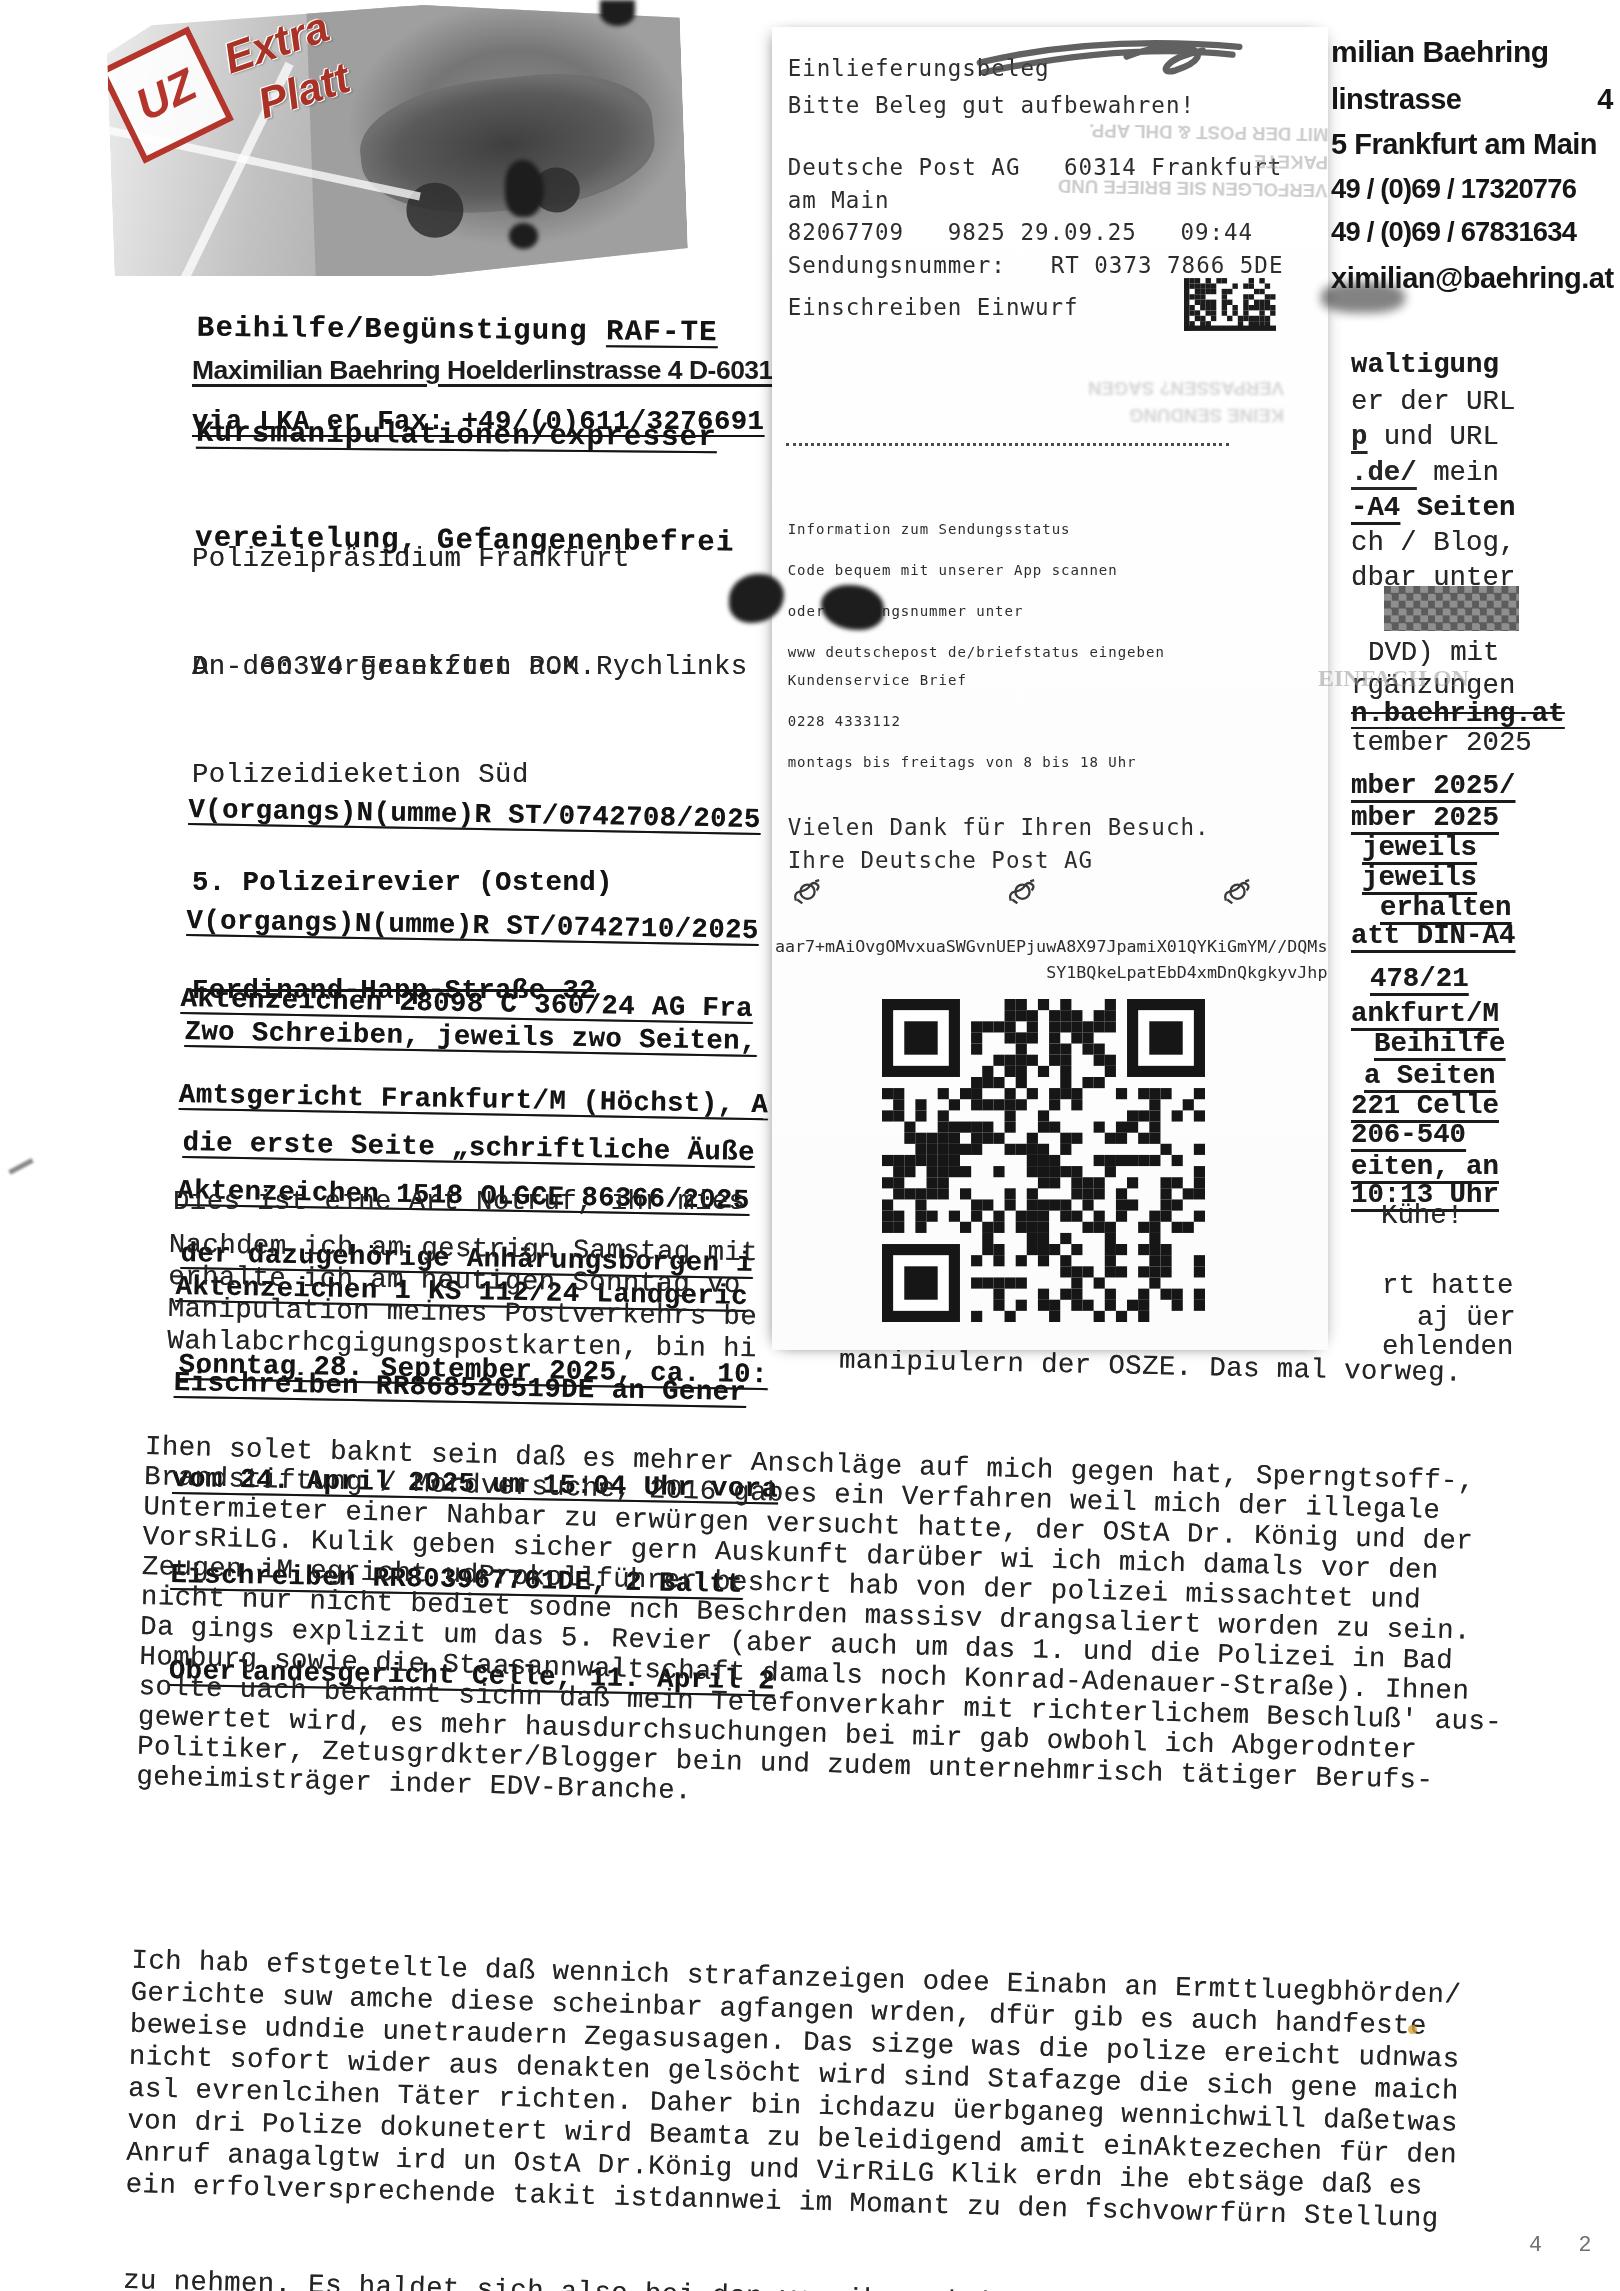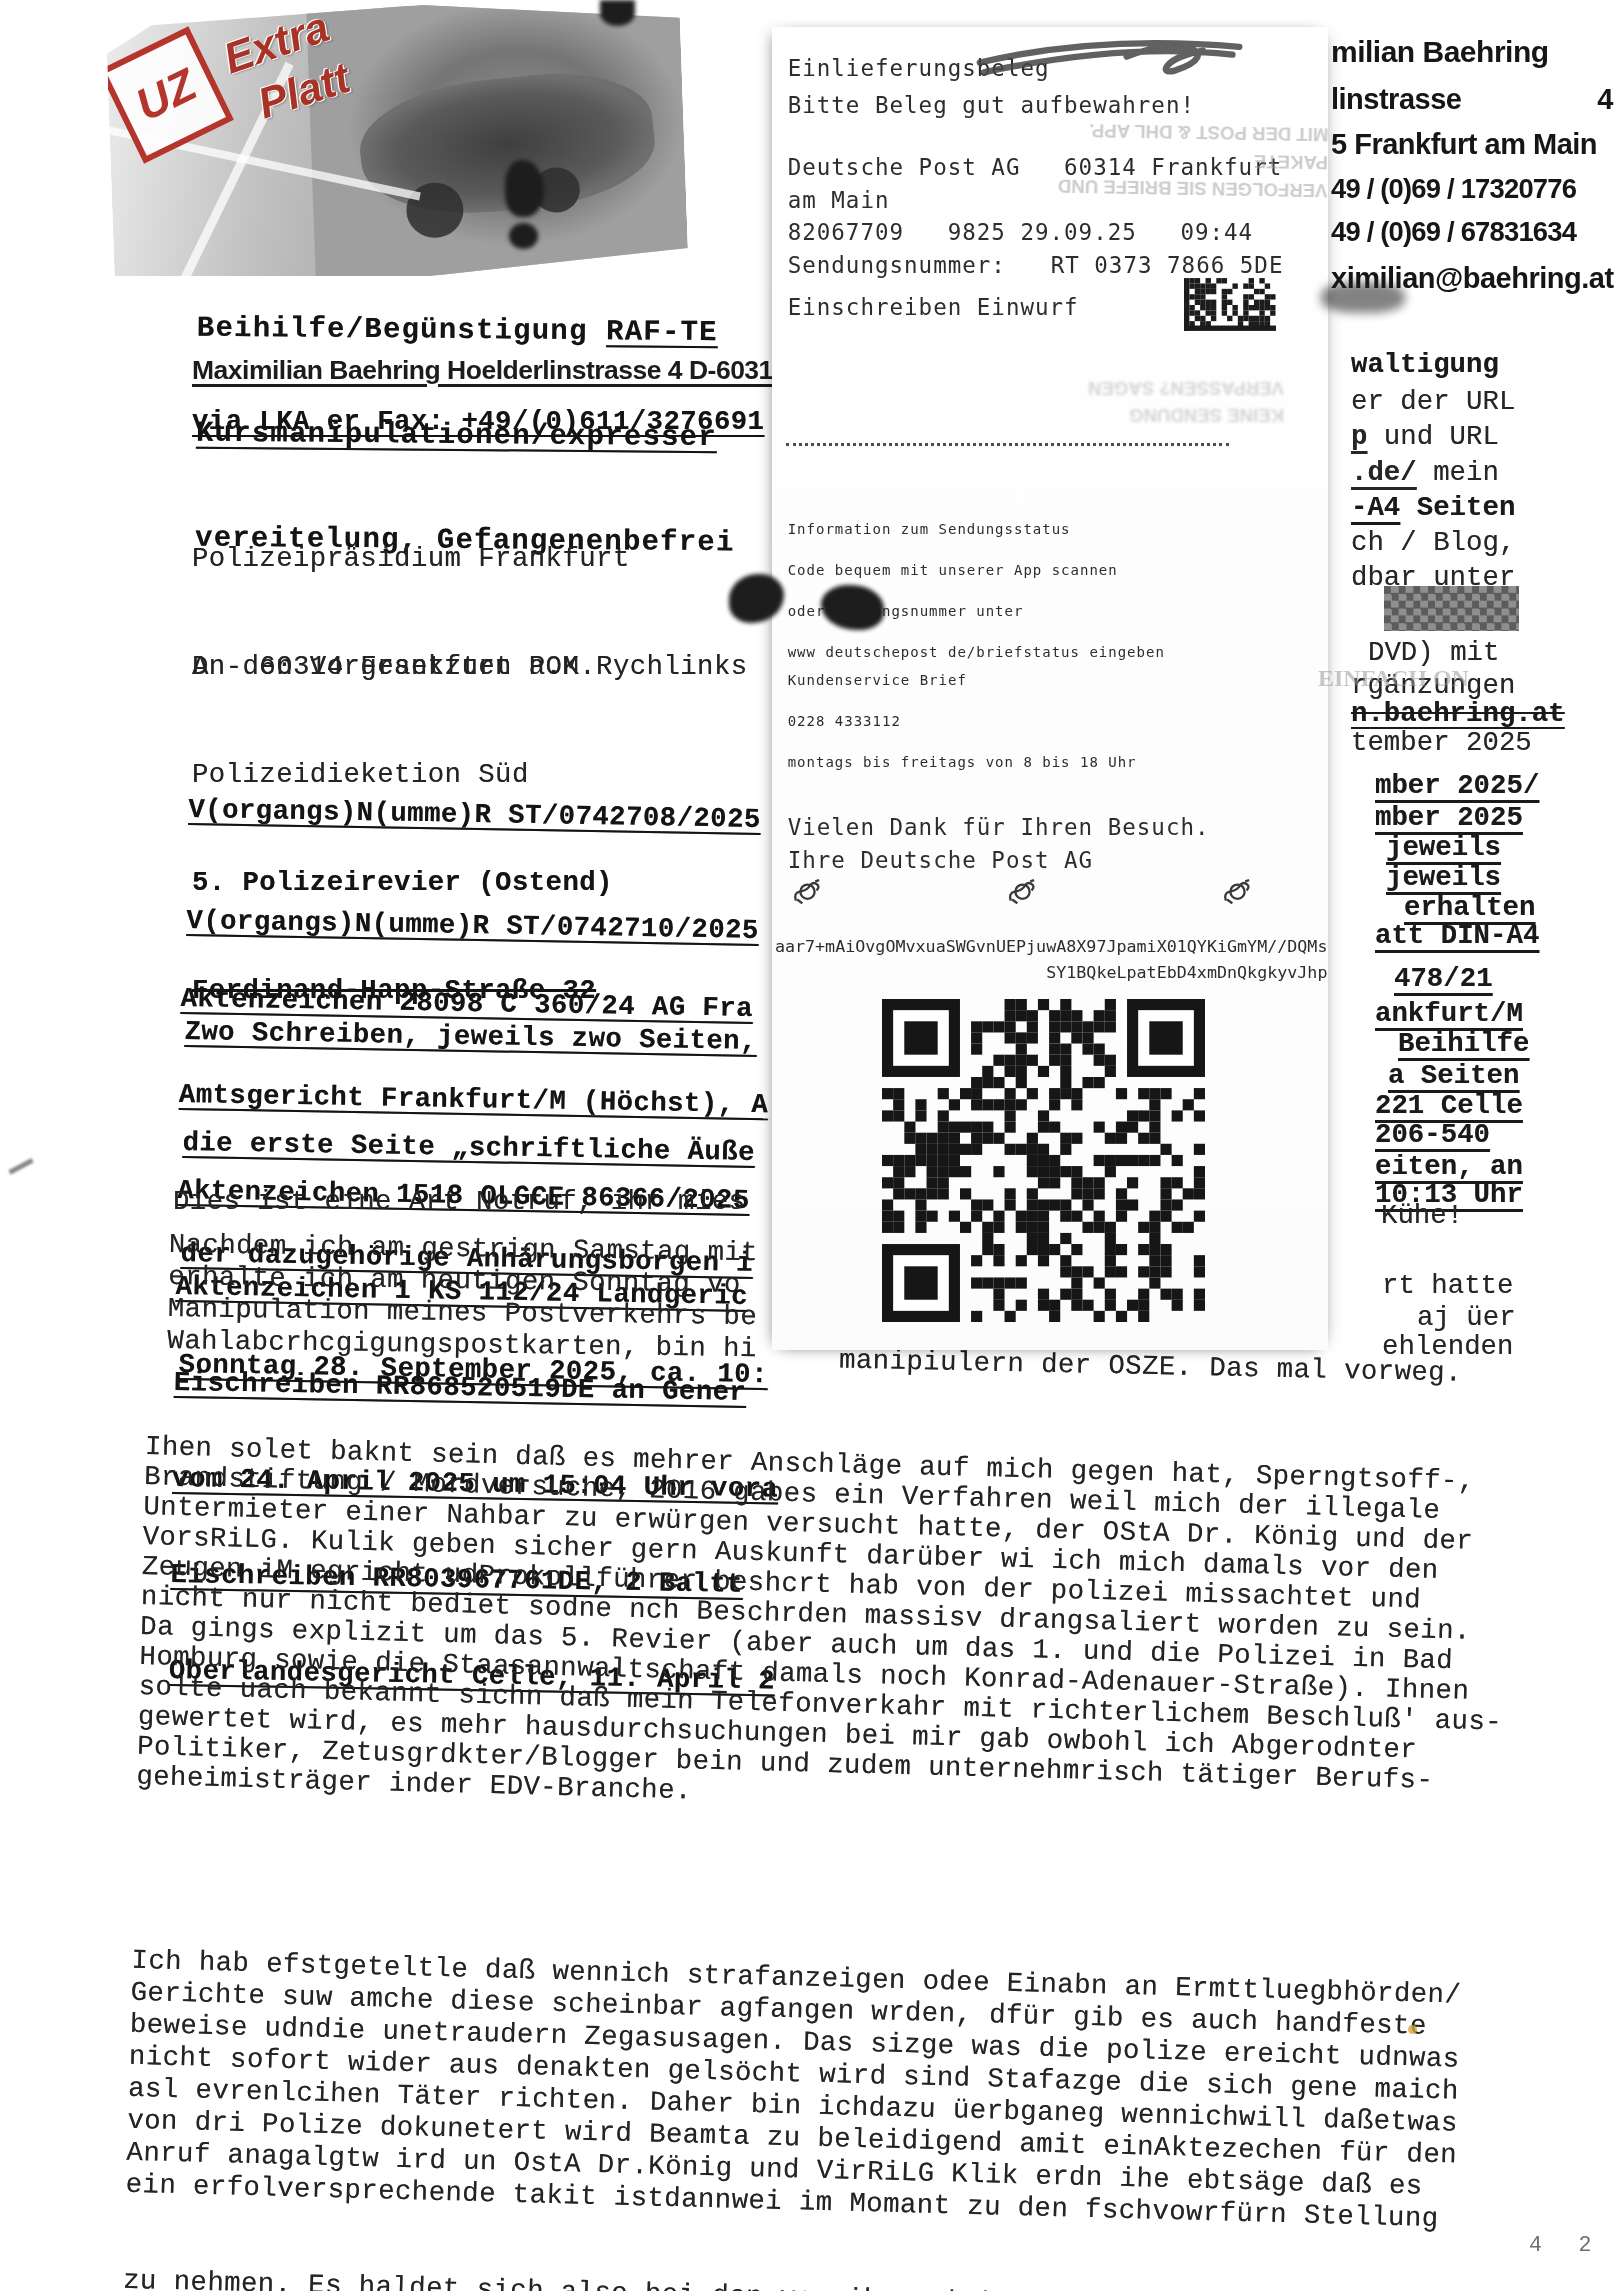--- a/index.html
+++ b/index.html
@@ -24,21 +24,21 @@
   .akt{line-height:32px;transform:rotate(1deg);transform-origin:0 0;}
   .intro{line-height:32px;transform:rotate(.8deg);transform-origin:0 0;}
   .paras{font-size:27.4px;letter-spacing:0.4px;transform:rotate(1.5deg);transform-origin:0 0;}
   .p1{line-height:30px;}
   .p2{line-height:32px;margin-top:26.5px;}
   .pline{white-space:pre;}
 
   
   .frag{position:absolute;left:1351px;font:700 27.4px "Liberation Mono","DejaVu Sans Mono",monospace;
         white-space:pre;color:#1a1a1a;text-shadow:0 0 0.6px rgba(20,20,20,.5);}
-  .frag.u2{text-decoration:underline;text-decoration-thickness:2.5px;text-underline-offset:6.9px;margin-left:24px;}
+  .frag.u2{text-decoration:underline;text-decoration-thickness:2.5px;text-underline-offset:6.9px;}
   .frag.plain{font-weight:400;color:#262626;}
   .lead-u{text-decoration:underline;text-decoration-thickness:2.5px;text-underline-offset:6.9px;font-weight:700;}
 
   
   .receipt{left:772px;top:27.4px;width:556px;height:1323px;background:linear-gradient(#ffffff,#fcfcfc);
            box-shadow:-6.9px 0 13.7px -6.9px rgba(0,0,0,.35),6.9px 0 15.7px -8.8px rgba(0,0,0,.3),0 7.8px 13.7px -7.8px rgba(0,0,0,.25);
            z-index:5;}
   .rtext{position:absolute;left:15.7px;font-family:"DejaVu Sans Mono","Liberation Mono",monospace;
          color:#2d2d2d;white-space:pre;letter-spacing:1px;}
   .r-main{font-size:22.5px;}

